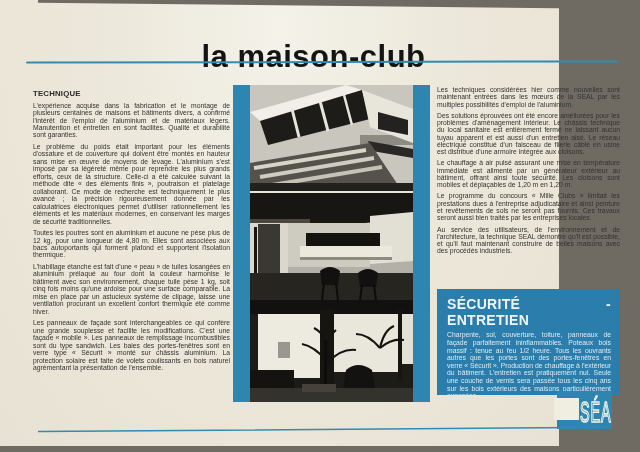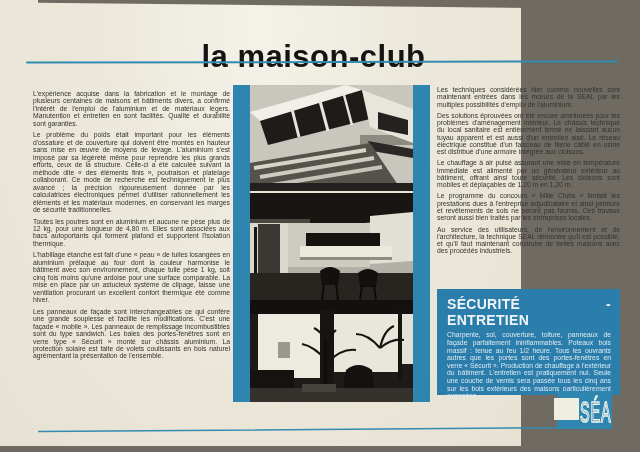--- a/index.html
+++ b/index.html
@@ -4,20 +4,21 @@
 <style>
   html,body{margin:0;padding:0;}
   body{
     width:640px;height:452px;position:relative;overflow:hidden;
     background:#6f6b63;
     font-family:"Liberation Sans","DejaVu Sans",sans-serif;
   }
   .page{
     position:absolute;left:0;top:0;width:521px;height:446px;
     background:radial-gradient(ellipse at 50% 6%,#f4f2e9 0%,#ece8db 42%,#e7e2d3 100%);
+    padding-left:38px;
   }
   .edge-top{
     position:absolute;left:38px;top:0;width:589px;height:9px;
     background:#6f6b63;
     clip-path:polygon(0 0,100% 0,100% 100%,0 30%);
   }
   .title{
     position:absolute;left:0;top:18px;width:627px;text-align:center;
     font-size:31px;font-weight:bold;letter-spacing:.5px;color:#141412;
   }
@@ -67,20 +68,21 @@
 </style>
 </head>
 <body>
 
 <div class="page">
 
   <h1 class="title">la maison-club</h1>
   <div class="rule-top"></div>
 
   <div class="col col-left">
+    <h2>TECHNIQUE</h2>
     <p>L'expérience acquise dans la fabrication et le montage de plusieurs centaines de maisons et bâtiments divers, a confirmé l'intérêt de l'emploi de l'aluminium et de matériaux légers. Manutention et entretien en sont facilités. Qualité et durabilité sont garanties.</p>
     <p>Le problème du poids était important pour les éléments d'ossature et de couverture qui doivent être montés en hauteur sans mise en œuvre de moyens de levage. L'aluminium s'est imposé par sa légèreté même pour reprendre les plus grands efforts, ceux de la structure. Celle-ci a été calculée suivant la méthode dite « des éléments finis », poutraison et platelage collaborant. Ce mode de recherche est techniquement le plus avancé ; la précision rigoureusement donnée par les calculatrices électroniques permet d'utiliser rationnellement les éléments et les matériaux modernes, en conservant les marges de sécurité traditionnelles.</p>
     <p>Toutes les poutres sont en aluminium et aucune ne pèse plus de 12 kg, pour une longueur de 4,80 m. Elles sont associées aux bacs autoportants qui forment plafond et supportent l'isolation thermique.</p>
     <p>L'habillage étanche est fait d'une « peau » de tuiles losangées en aluminium prélaqué au four dont la couleur harmonise le bâtiment avec son environnement, chaque tuile pèse 1 kg, soit cinq fois moins qu'une ardoise pour une surface comparable. La mise en place par un astucieux système de clipage, laisse une ventilation procurant un excellent confort thermique été comme hiver.</p>
     <p>Les panneaux de façade sont interchangeables ce qui confère une grande souplesse et facilite les modifications. C'est une façade « mobile ». Les panneaux de remplissage incombustibles sont du type sandwich. Les baies des portes-fenêtres sont en verre type « Sécurit » monté sur châssis aluminium. La protection solaire est faite de volets coulissants en bois naturel agrémentant la présentation de l'ensemble.</p>
   </div>
 
   <div class="bar bar-left"></div>
   <div class="bar bar-right"></div>
 

